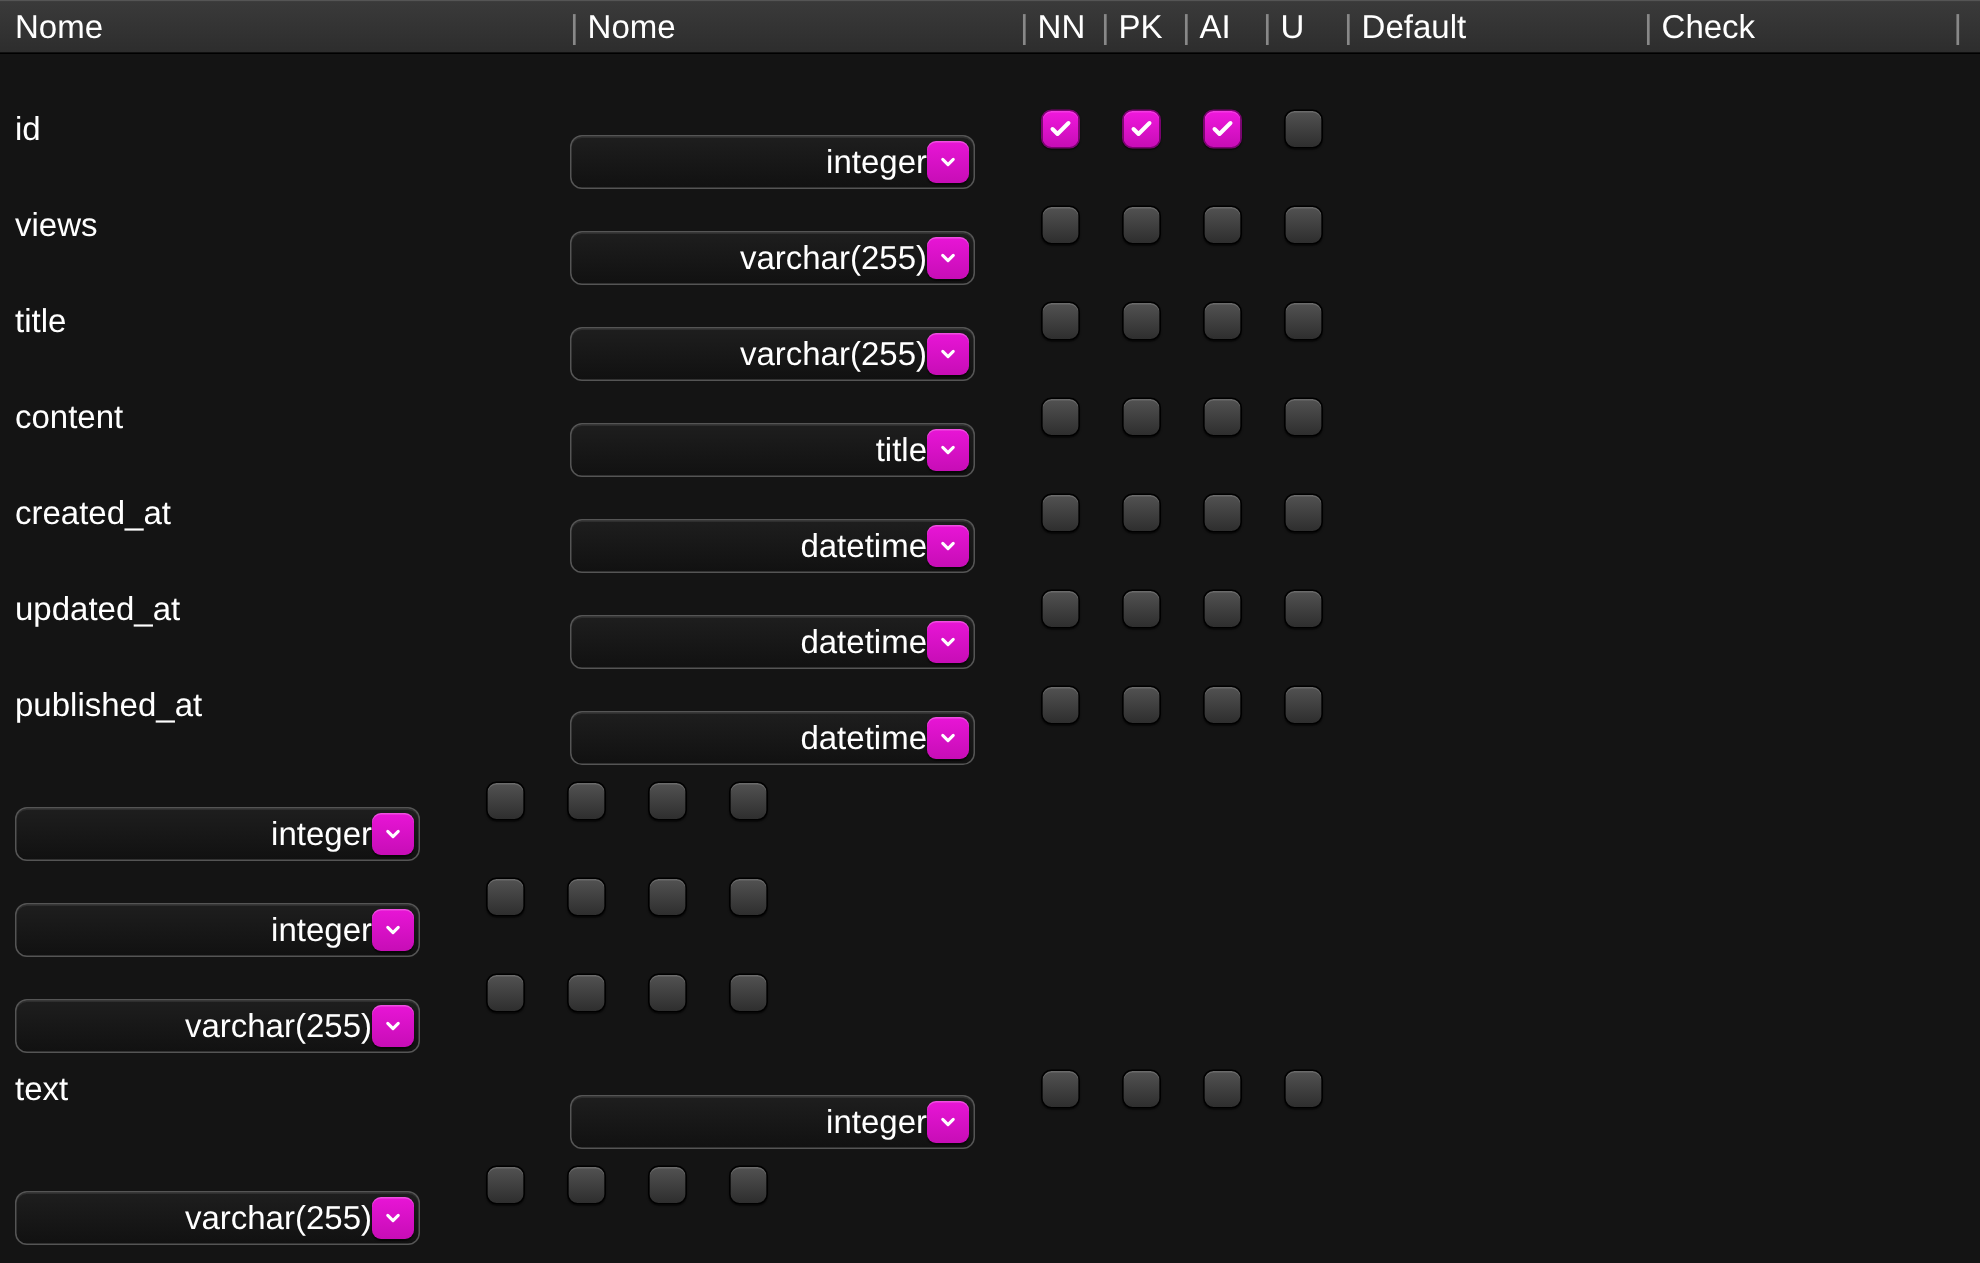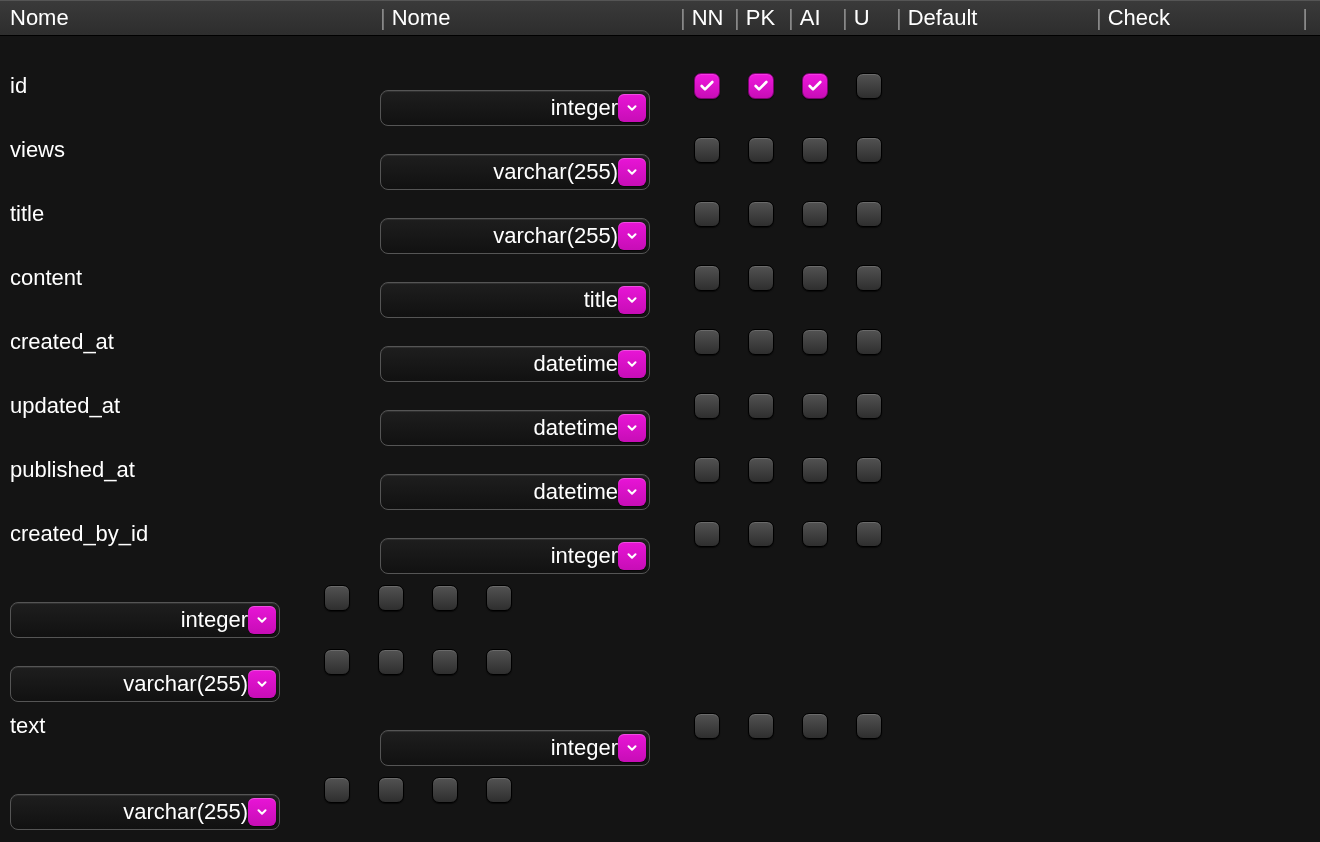--- a/index.html
+++ b/index.html
@@ -376,21 +376,20 @@
             <div class="checkbox"></div>
           </div>
           <div class="check-slot u">
             <div class="checkbox"></div>
           </div>
         </div>
         <div class="cell-default"></div>
         <div class="cell-check"></div>
       </div>
       <div class="row">
-        <div class="cell-name">created_by_id</div>
         <div class="cell-type">
           <div class="type-select">
             <span>integer</span>
             <div class="type-btn">
               <svg width="14" height="14" viewBox="0 0 24 24" fill="none" stroke="#fff" stroke-width="3.5" stroke-linecap="round" stroke-linejoin="round">
                 <polyline points="6 9 12 15 18 9"></polyline>
               </svg>
             </div>
           </div>
         </div>

